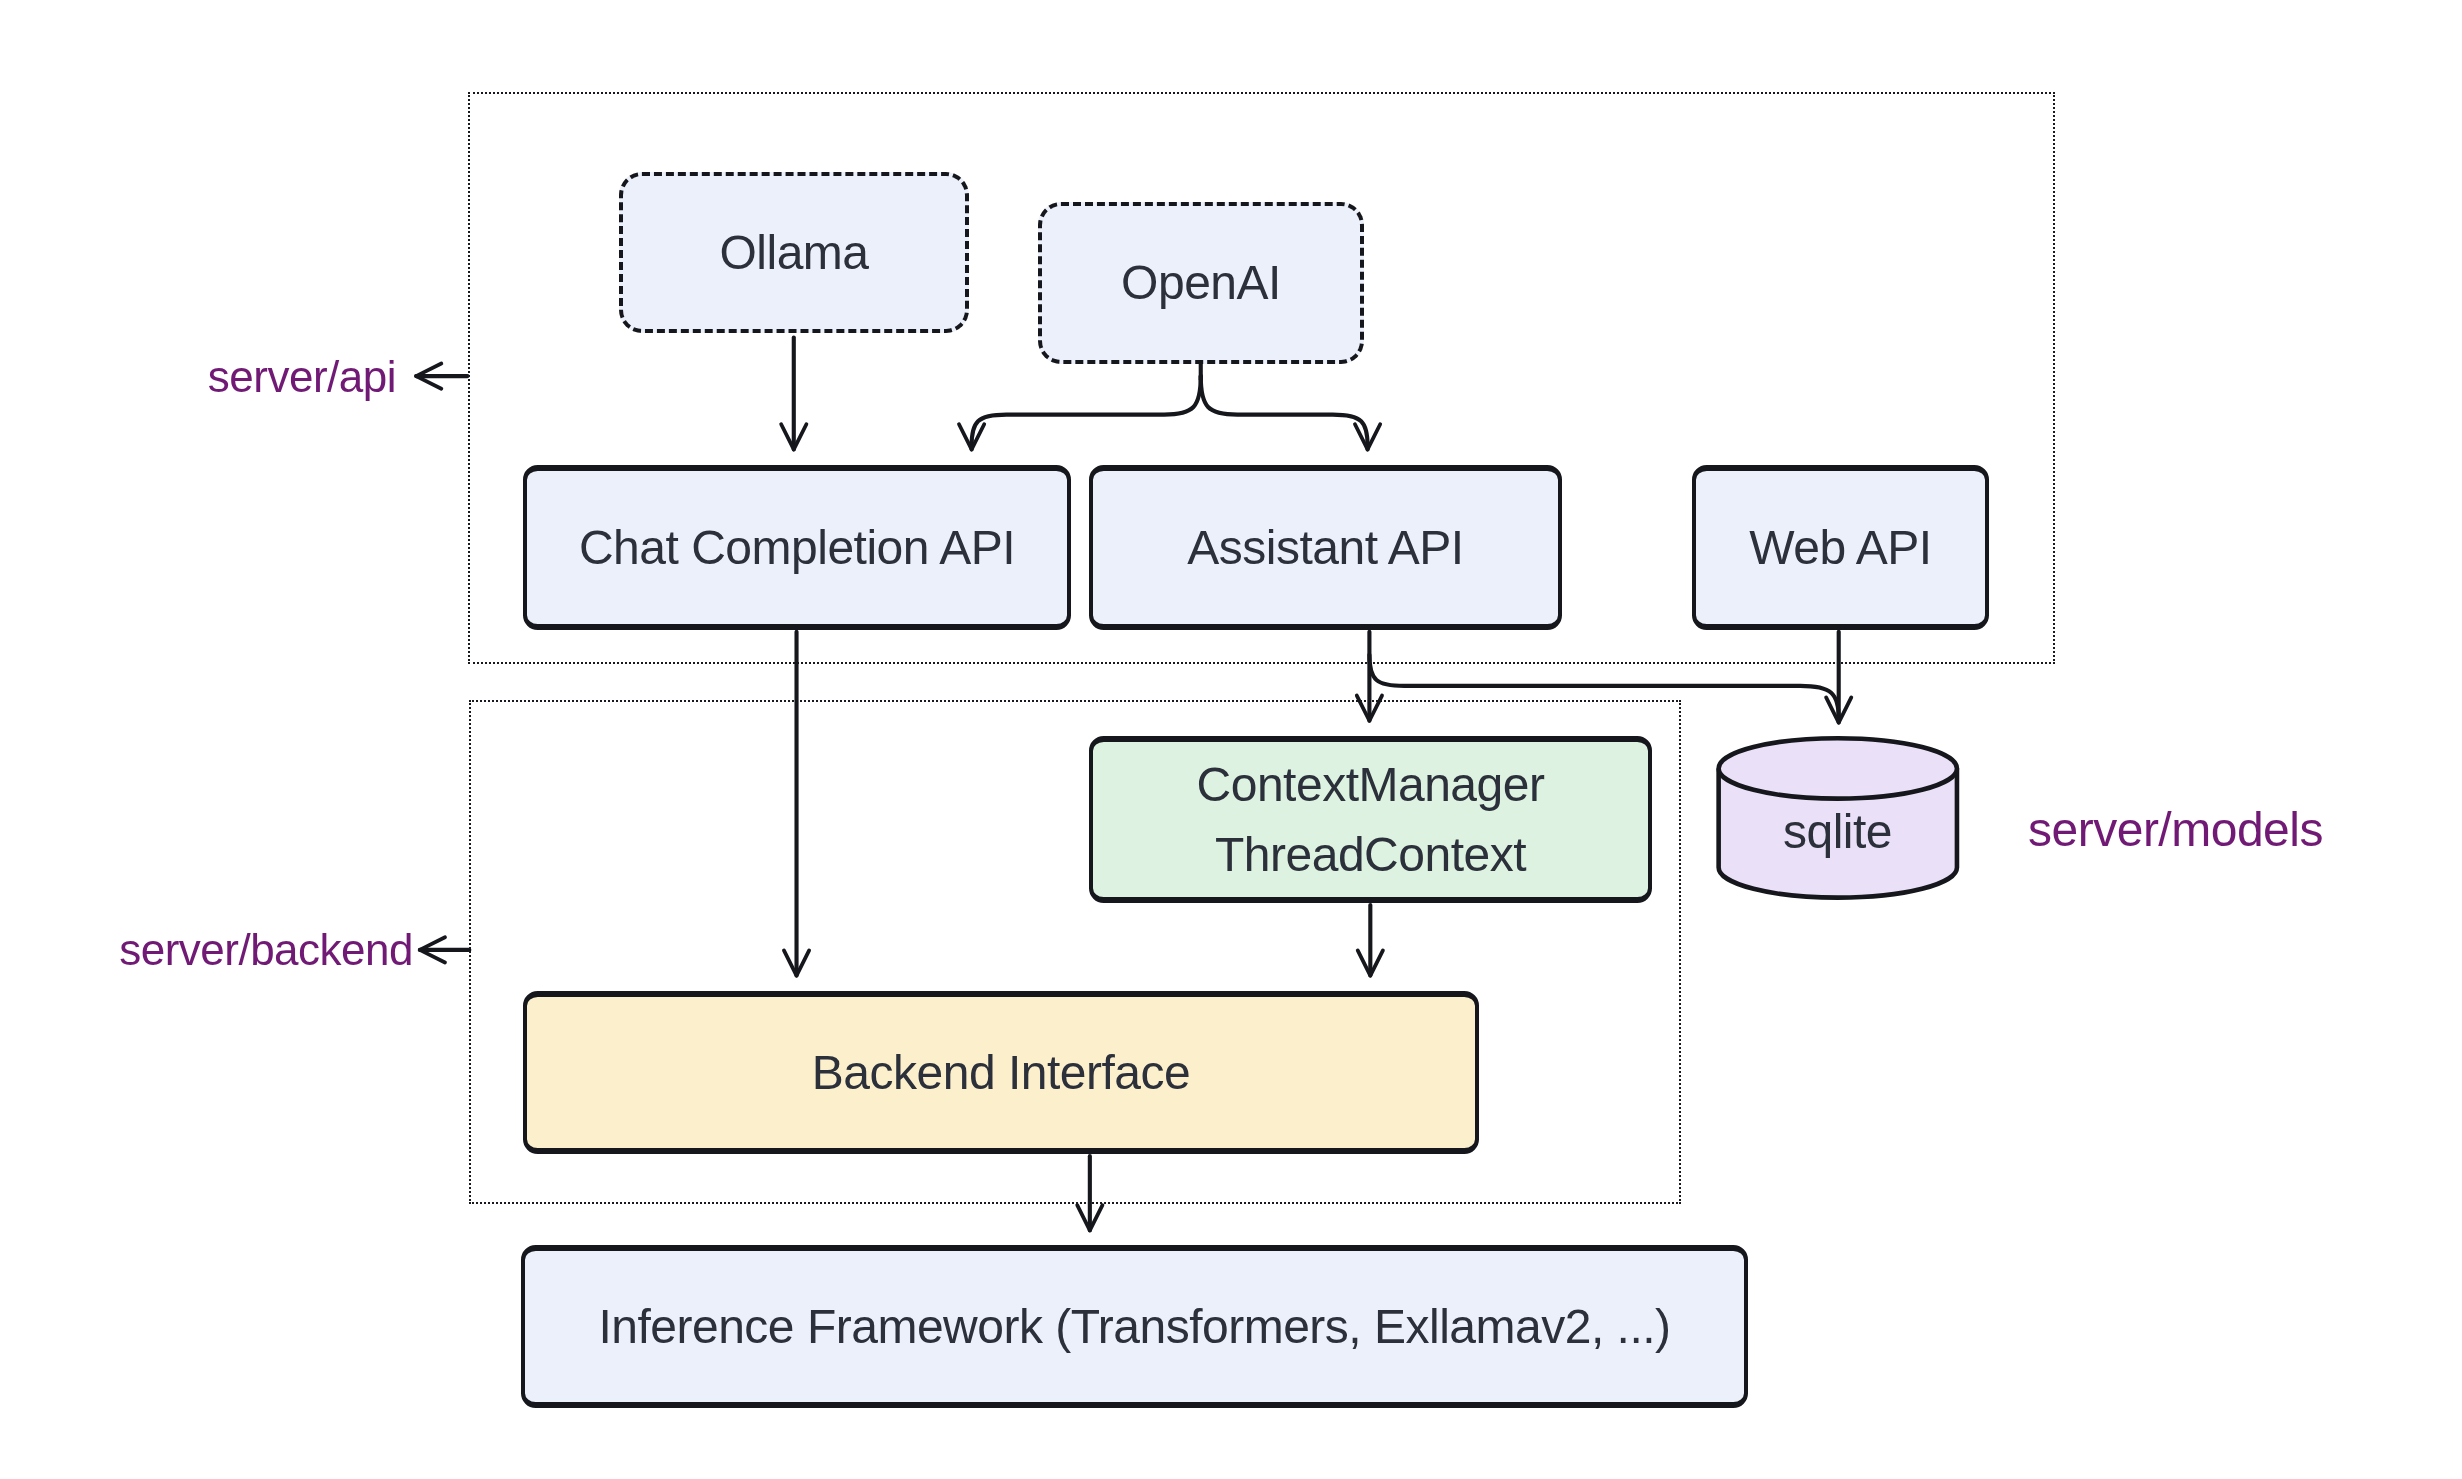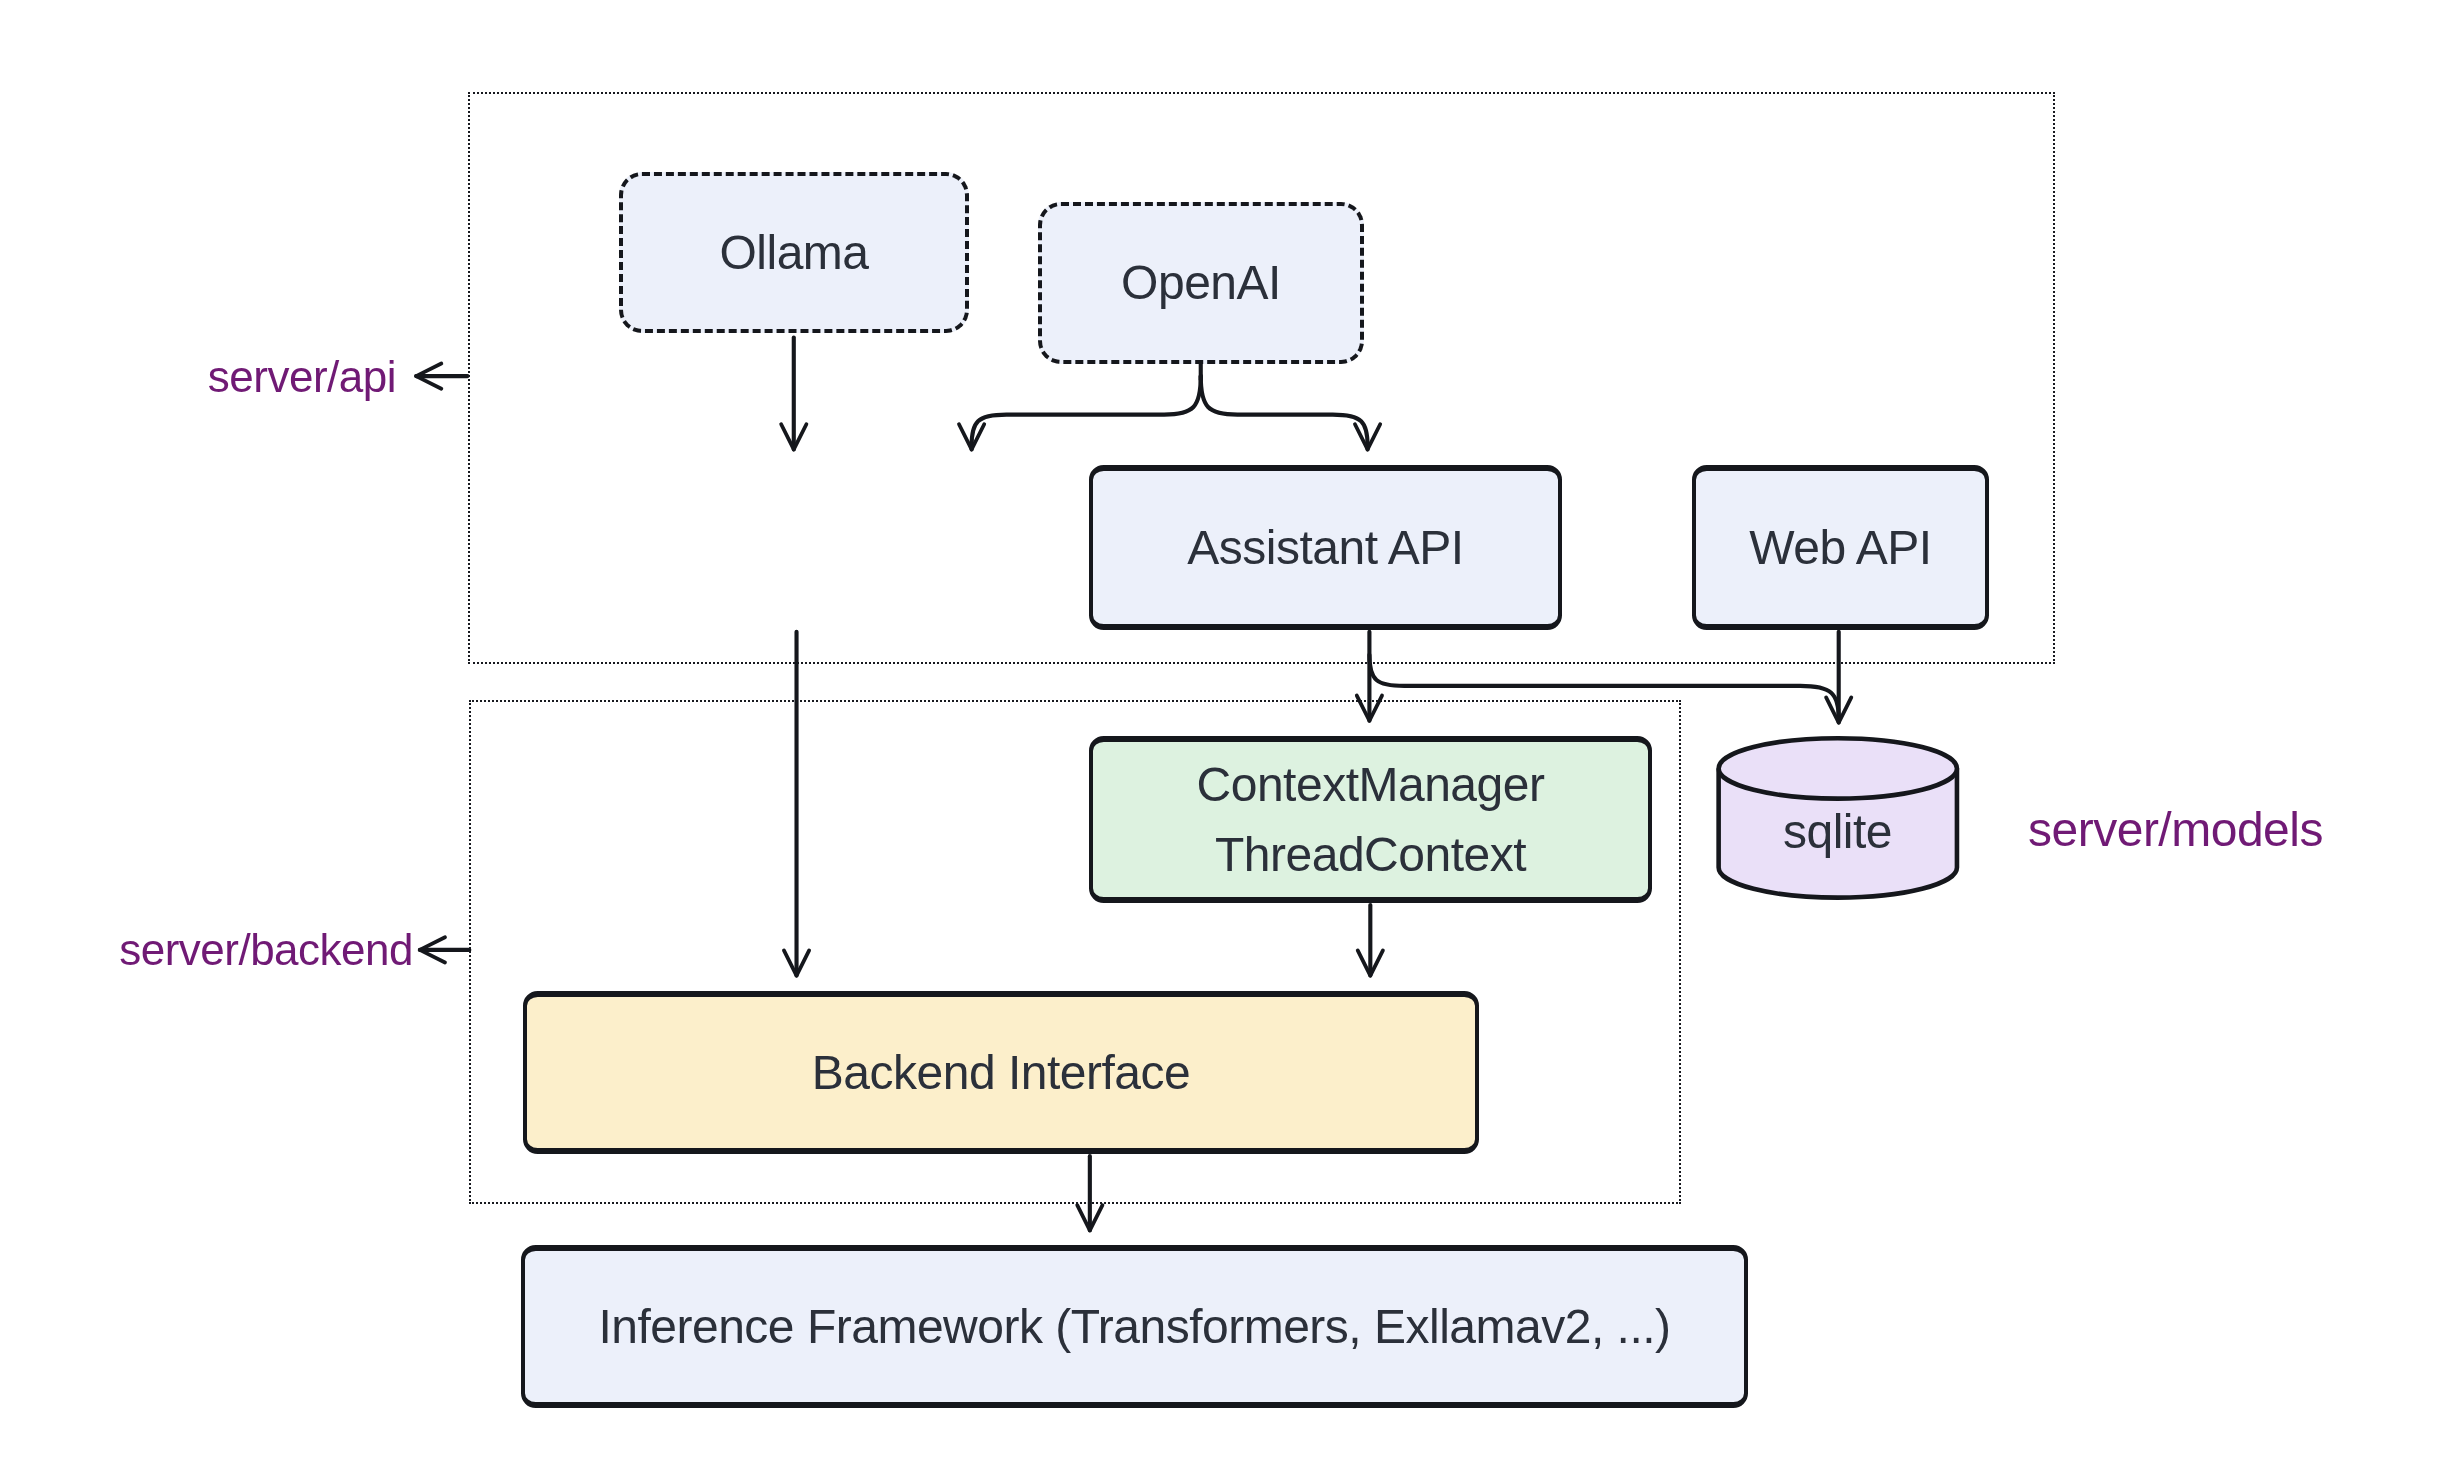--- a/index.html
+++ b/index.html
@@ -117,20 +117,23 @@
   </svg>
 
   <div class="node node-dashed fill-blue n-ollama">
     <span>Ollama</span>
   </div>
 
   <div class="node node-dashed fill-blue n-openai">
     <span>OpenAI</span>
   </div>
 
+  <div class="node fill-blue n-chat">
+    <span>Chat Completion API</span>
+  </div>
 
   <div class="node fill-blue n-assistant">
     <span>Assistant API</span>
   </div>
 
   <div class="node fill-blue n-web">
     <span>Web API</span>
   </div>
 
   <div class="node fill-green n-context">

